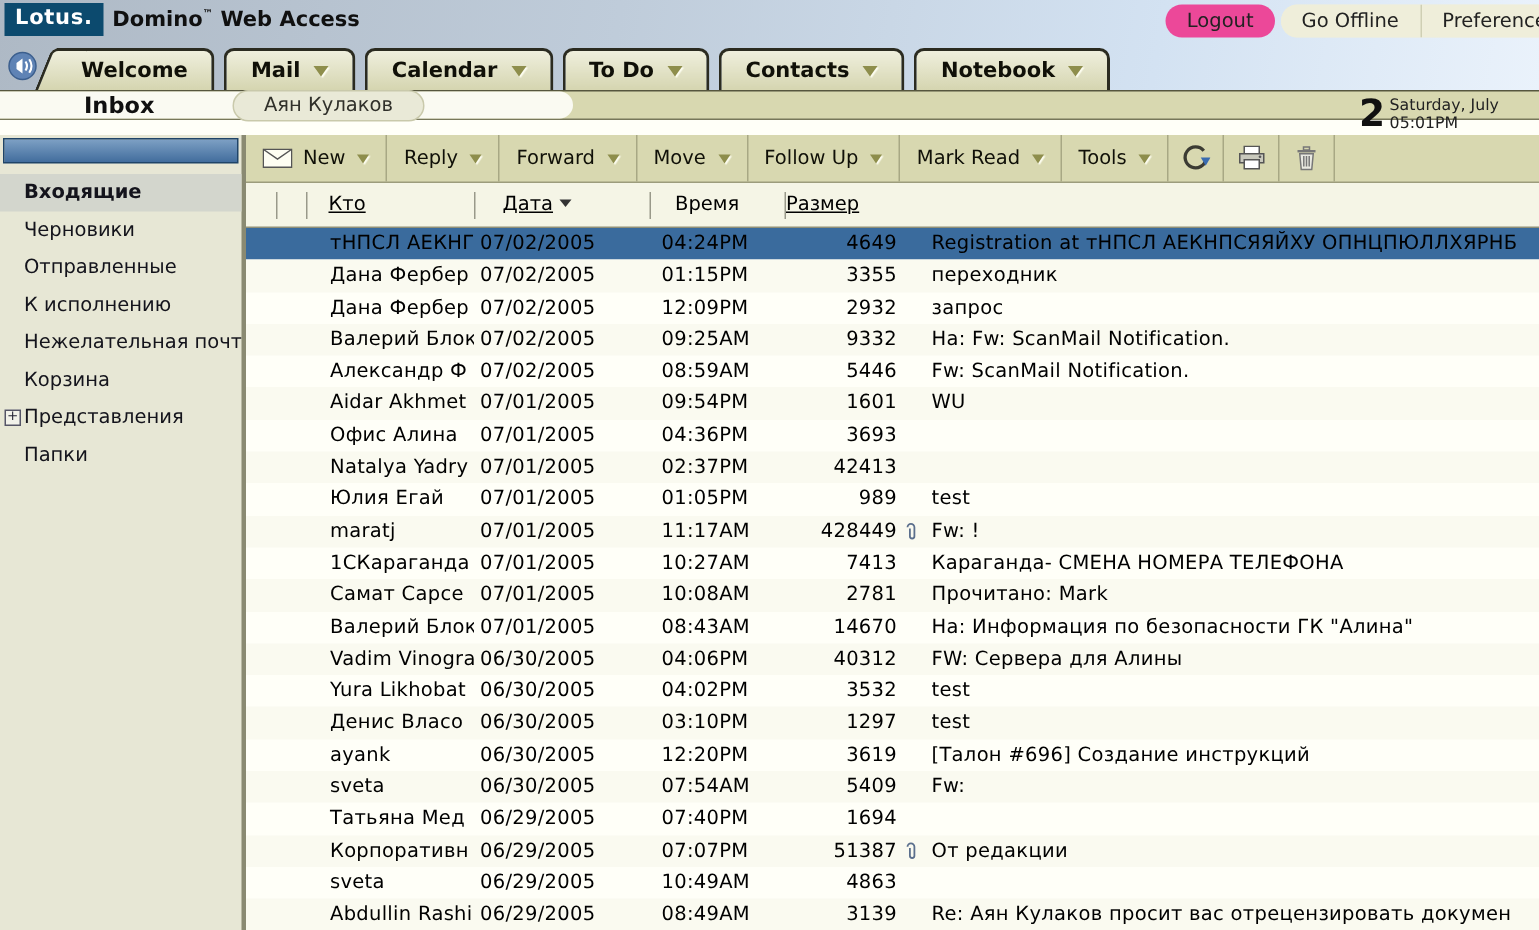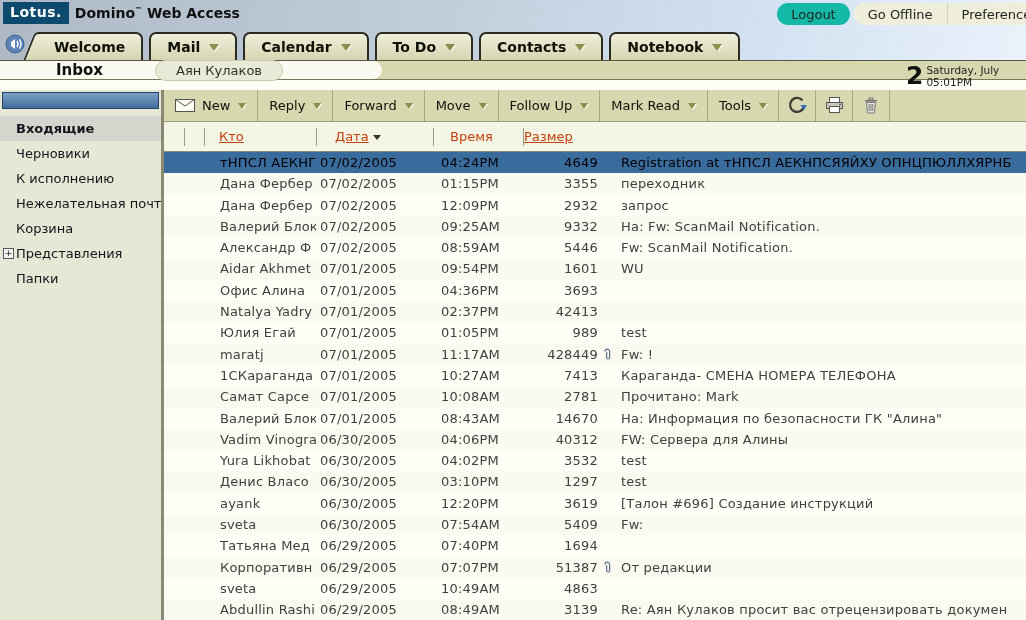--- a/index.html
+++ b/index.html
@@ -14,21 +14,21 @@
   
   .top-bg{position:absolute;top:0;left:0;right:0;height:60px;
     background:linear-gradient(100deg,#aeb9c5 0%,#bfccda 40%,#d3e2f2 75%,#eaf2fb 100%);}
   .banner{position:absolute;top:0;left:0;right:0;height:28px;}
   .brand{position:absolute;left:3px;top:2px;display:flex;align-items:center;gap:6px;}
   .logo{background:#0c4a6e;color:#fff;font-weight:bold;font-size:14px;padding:2px 7px 4px 7px;letter-spacing:.5px;}
   .product{font-weight:bold;font-size:14px;color:#101010;}
   .product sup{font-size:7px;}
   .session{position:absolute;right:-26px;top:3px;height:22px;display:flex;align-items:center;font-size:13px;color:#222;}
   .session .seg{display:flex;align-items:center;height:22px;padding:0 14px;background:#efeeda;cursor:pointer;}
-  .session .seg.white{background:#14b8a6;border-radius:12px;margin-right:4px;}
+  .session .seg.white{background:#ec4899;border-radius:12px;margin-right:4px;}
   .session .wrap{display:flex;background:#efeeda;border-radius:12px 0 0 12px;overflow:hidden;}
   .session .wrap .seg + .seg{border-left:1px solid #cfcfb4;}
 
   
   .tabrow{position:absolute;top:28px;left:0;right:0;height:32px;}
   .speaker{position:absolute;left:5px;top:6px;width:20px;height:20px;cursor:pointer;}
   .tabs{position:absolute;left:38px;bottom:0;display:flex;gap:6px;align-items:flex-end;}
   .tab{position:relative;height:26px;display:flex;align-items:center;padding:0 16px;
     background:linear-gradient(#efefdd,#d5d5b0);
     border:2px solid #2b2b20;border-bottom:none;border-radius:7px 7px 0 0;
@@ -71,41 +71,41 @@
   .main{flex:1;display:flex;flex-direction:column;min-width:0;}
   .toolbar{height:32px;background:var(--chrome,#d8d8b0);border-bottom:1px solid #9c9c7c;
     display:flex;align-items:stretch;box-sizing:border-box;}
   .tb-btn{display:flex;align-items:center;gap:7px;padding:0 11px;border-right:1px solid #a8a884;
     font-size:13px;color:#101008;cursor:pointer;white-space:nowrap;}
   .tb-btn .arr-dn{border-left-width:4px;border-right-width:4px;border-top-width:6px;margin-left:1px;}
   .tb-ico{display:flex;align-items:center;justify-content:center;width:36px;border-right:1px solid #a8a884;cursor:pointer;}
 
   
   .grid-header{height:30px;background:var(--header_bg,#f5f5e6);border-bottom:1px solid #8f8f77;
-    display:flex;align-items:center;font-size:13px;color:#c2410c;box-sizing:border-box;}
+    display:flex;align-items:center;font-size:13px;color:#000000;box-sizing:border-box;}
   .hc{height:18px;line-height:18px;box-sizing:border-box;white-space:nowrap;overflow:hidden;}
   .hc + .hc{border-left:1px solid #99998a;}
   .hc.sortable{cursor:pointer;}
   .hc.sortable .t{text-decoration:underline;}
   .sort-dn{display:inline-block;width:0;height:0;border-left:4px solid transparent;border-right:4px solid transparent;
     border-top:5px solid #333;margin-left:4px;vertical-align:middle;}
 
   
   .c-f1{width:20px;flex:none;}
   .c-f2{width:20px;flex:none;}
   .c-who{width:112px;flex:none;padding-left:14px;}
   .c-date{width:117px;flex:none;padding-left:18px;}
   .c-time{width:90px;flex:none;padding-left:16px;}
   .c-size{width:75px;flex:none;}
   .c-clip{width:18px;flex:none;}
   .c-subj{flex:1;min-width:0;padding-left:5px;}
 
   
   .rows{flex:1;background:#fffff8;overflow:hidden;}
-  .row{display:flex;height:21.3px;line-height:21.3px;font-size:13px;color:#404040;
+  .row{display:flex;height:21.3px;line-height:21.3px;font-size:13px;color:#000000;
     letter-spacing:.2px;cursor:pointer;}
   .rows > div:nth-of-type(even){background:var(--row_alt,#fafaf0);}
   .row span{white-space:nowrap;overflow:hidden;box-sizing:border-box;display:block;}
   .row .c-who{padding-left:16px;}
   .row .c-date{padding-left:4px;}
   .row .c-time{padding-left:8px;}
   .row .c-size{text-align:right;}
   .row .c-clip{display:flex;align-items:center;justify-content:center;}
   .row.selected{background:var(--selection,#3a6b9d) !important;color:#000000;}
   .hdr-size{text-align:left;}
@@ -190,20 +190,24 @@
       <div class="nav-item selected">
             
             <span>Входящие</span>
           </div>
           <div class="nav-item">
             
             <span>Черновики</span>
           </div>
           <div class="nav-item">
             
+            <span>Отправленные</span>
+          </div>
+          <div class="nav-item">
+            
             <span>К исполнению</span>
           </div>
           <div class="nav-item">
             
             <span>Нежелательная почта</span>
           </div>
           <div class="nav-item">
             
             <span>Корзина</span>
           </div>

